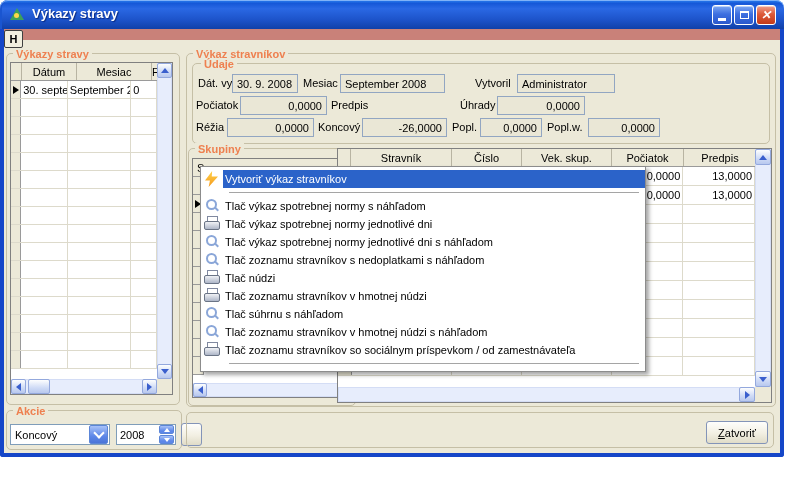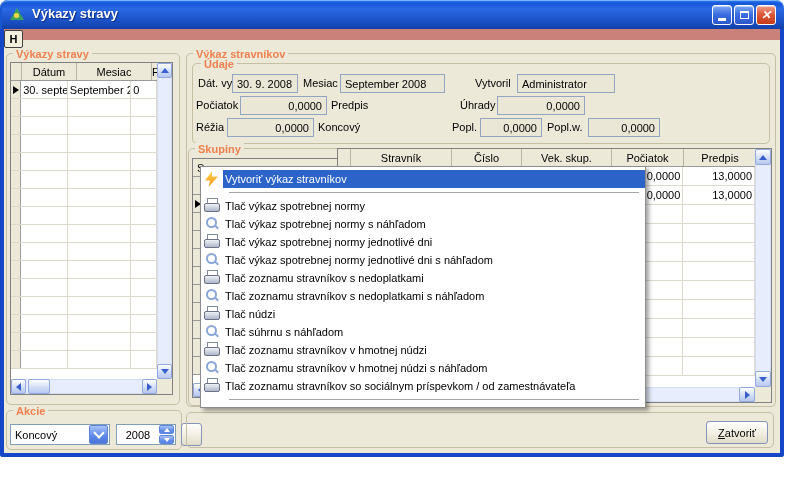--- a/index.html
+++ b/index.html
@@ -71,21 +71,21 @@
     background:linear-gradient(180deg,#fefefc,#f2efe2 55%,#e0dcc8);display:flex;align-items:center;
     justify-content:center;font-size:11px;cursor:pointer;font-family:"Liberation Sans",sans-serif;}
   .btn-label{display:block;}
   .btn-label::first-letter{text-decoration:underline;}
   .combo{height:21px;border:1px solid #7f9db9;background:#fff;box-sizing:border-box;display:flex;align-items:center;}
   .combo .cval{flex:1;padding:0 4px;font-size:11px;}
   .combo-btn{width:17px;height:17px;margin-right:1px;border-radius:2px;border:1px solid #5c86d8;
     background:linear-gradient(180deg,#a8c2f8,#5d87e8 60%,#4a74d8);display:flex;align-items:center;justify-content:center;cursor:pointer;}
   .chev-dn{width:6px;height:6px;border-right:2px solid #fff;border-bottom:2px solid #fff;transform:rotate(45deg);margin-top:-3px;}
   .spinner{height:21px;border:1px solid #7f9db9;background:#fff;box-sizing:border-box;display:flex;align-items:center;}
-  .spinner .sval{flex:1;text-align:center;padding:0 3px;font-size:11px;}
+  .spinner .sval{flex:1;text-align:left;padding:0 3px;font-size:11px;}
   .spincol{width:15px;height:19px;display:flex;flex-direction:column;margin-right:1px;gap:1px;}
   .spinbtn{flex:1;border:1px solid #5c86d8;border-radius:2px;background:linear-gradient(180deg,#a8c2f8,#5d87e8 70%);
     display:flex;align-items:center;justify-content:center;cursor:pointer;}
   .stri-up{width:0;height:0;border-left:3px solid transparent;border-right:3px solid transparent;border-bottom:4px solid #fff;}
   .stri-dn{width:0;height:0;border-left:3px solid transparent;border-right:3px solid transparent;border-top:4px solid #fff;}
 
   
   .menu{left:200px;top:166px;width:444px;background:#fff;border:1px solid #8c8c8c;
     box-shadow:3px 3px 4px rgba(0,0,0,.35);padding:3px 0;z-index:10;}
   .mi{display:flex;align-items:center;height:18px;cursor:pointer;}
@@ -281,20 +281,21 @@
 
   <div class="abs flabel" style="left:196px;top:99px;">Počiatok</div>
   <div class="abs fbox num" style="left:240px;top:96px;width:87px;">0,0000</div>
   <div class="abs flabel" style="left:331px;top:99px;">Predpis</div>
   <div class="abs flabel" style="left:460px;top:99px;">Úhrady</div>
   <div class="abs fbox num" style="left:497px;top:96px;width:88px;">0,0000</div>
 
   <div class="abs flabel" style="left:196px;top:121px;">Réžia</div>
   <div class="abs fbox num" style="left:227px;top:118px;width:87px;">0,0000</div>
   <div class="abs flabel" style="left:318px;top:121px;">Koncový</div>
+  <div class="abs fbox num" style="left:362px;top:118px;width:85px;">-26,0000</div>
   <div class="abs flabel" style="left:452px;top:121px;">Popl.</div>
   <div class="abs fbox num" style="left:480px;top:118px;width:62px;">0,0000</div>
   <div class="abs flabel" style="left:547px;top:121px;">Popl.w.</div>
   <div class="abs fbox num" style="left:588px;top:118px;width:72px;">0,0000</div>
 
   <div class="abs gbox" style="left:188px;top:148px;width:168px;height:258px;">
     <span class="gcap" style="left:6px;top:-6px;">Skupiny</span>
   </div>
   <div class="abs grid" style="left:192px;top:158px;width:160px;height:240px;">
     <div class="ghead">
@@ -464,56 +465,48 @@
     <span class="btn-label">Zatvoriť</span>
   </button>
 
   <div class="abs menu" id="context-menu">
       <div class="mi hl">
         <span class="ic icon-lightning"></span>
         <span class="txt">Vytvoriť výkaz stravníkov</span>
       </div>
       <div class="menu-sep"></div>
       <div class="mi">
-        <span class="ic icon-printer"></span>
-        <span class="txt">Tlač výkaz spotrebnej normy</span>
-      </div>
-      <div class="mi">
         <span class="ic icon-magnifier"></span>
         <span class="txt">Tlač výkaz spotrebnej normy s náhľadom</span>
       </div>
       <div class="mi">
         <span class="ic icon-printer"></span>
         <span class="txt">Tlač výkaz spotrebnej normy jednotlivé dni</span>
       </div>
       <div class="mi">
         <span class="ic icon-magnifier"></span>
         <span class="txt">Tlač výkaz spotrebnej normy jednotlivé dni s náhľadom</span>
       </div>
       <div class="mi">
-        <span class="ic icon-printer"></span>
-        <span class="txt">Tlač zoznamu stravníkov s nedoplatkami</span>
-      </div>
-      <div class="mi">
         <span class="ic icon-magnifier"></span>
         <span class="txt">Tlač zoznamu stravníkov s nedoplatkami s náhľadom</span>
       </div>
       <div class="mi">
         <span class="ic icon-printer"></span>
         <span class="txt">Tlač núdzi</span>
       </div>
       <div class="mi">
+        <span class="ic icon-printer"></span>
+        <span class="txt">Tlač zoznamu stravníkov v hmotnej núdzi</span>
+      </div>
+      <div class="mi">
         <span class="ic icon-magnifier"></span>
         <span class="txt">Tlač súhrnu s náhľadom</span>
       </div>
       <div class="mi">
-        <span class="ic icon-printer"></span>
-        <span class="txt">Tlač zoznamu stravníkov v hmotnej núdzi</span>
-      </div>
-      <div class="mi">
         <span class="ic icon-magnifier"></span>
         <span class="txt">Tlač zoznamu stravníkov v hmotnej núdzi s náhľadom</span>
       </div>
       <div class="mi">
         <span class="ic icon-printer"></span>
         <span class="txt">Tlač zoznamu stravníkov so sociálnym príspevkom / od zamestnávateľa</span>
       </div>
       <div class="menu-sep"></div>
     </div>
 

